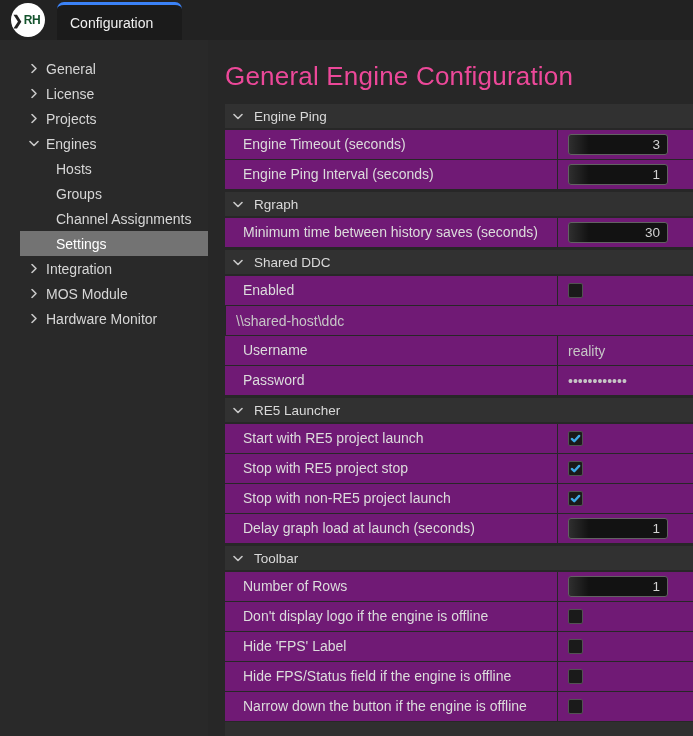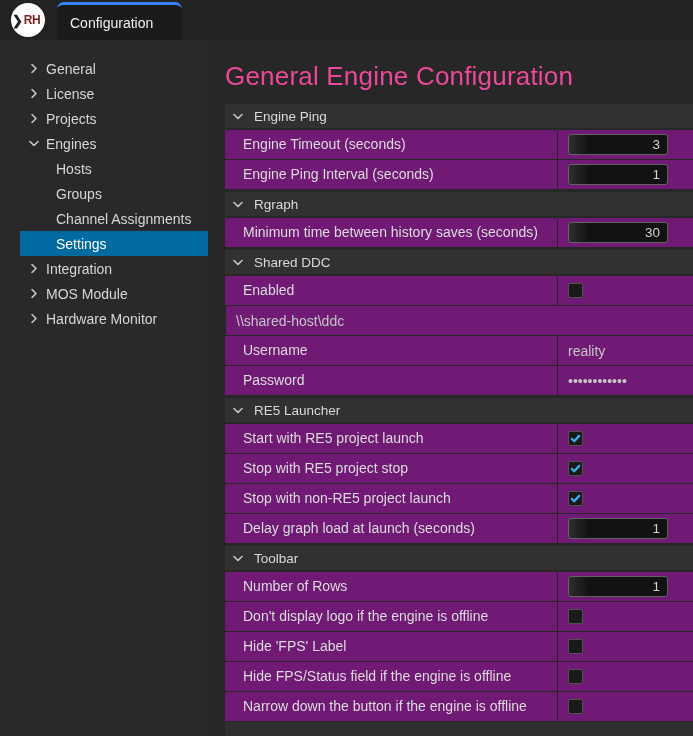--- a/index.html
+++ b/index.html
@@ -17,21 +17,21 @@
     position:absolute; left:11px; top:3px;
     width:34px; height:34px; border-radius:50%;
     background:#ffffff; display:flex; align-items:center; justify-content:center;
     cursor:pointer;
   }
   .logo .notch {
     color:#222222; font-size:13px; font-weight:bold;
     margin-right:1px; margin-left:-4px; line-height:1;
   }
   .logo .logo-text {
-    color:#7f1d1d; font-weight:bold; font-size:12px; letter-spacing:-0.5px;
+    color:#14532d; font-weight:bold; font-size:12px; letter-spacing:-0.5px;
   }
   .tab {
     position:absolute; left:57px; top:2px; bottom:0;
     width:125px; background:#1b1b1b;
     border-top:3px solid #3b82f6;
     border-radius:7px 7px 0 0;
     display:flex; align-items:center;
     padding-left:13px;
     font-size:14px; color:#f0f0f0; cursor:pointer;
   }
@@ -49,21 +49,21 @@
     height:25px; display:flex; align-items:center;
     padding-left:8px; font-size:14px; color:#d6d6d6; cursor:pointer;
     white-space:nowrap;
   }
   .side-item .chev {
     width:12px; margin-right:6px; display:flex; align-items:center; justify-content:center;
   }
   .side-item .chev svg { transform:rotate(-90deg); }
   .side-item .chev.down svg { transform:none; }
   .side-item.child { padding-left:36px; }
-  .side-item.selected { background:#0369a1; color:#ffffff; }
+  .side-item.selected { background:#737373; color:#ffffff; }
 
   
   .page-title {
     font-size:26px; font-weight:400; color:#ec4899;
     margin-top:22px; line-height:28px; margin-bottom:14px;
     letter-spacing:0.2px;
   }
   .sec-header {
     height:24px; margin-top:3px; margin-bottom:2px;
     background:#313131; display:flex; align-items:center;

